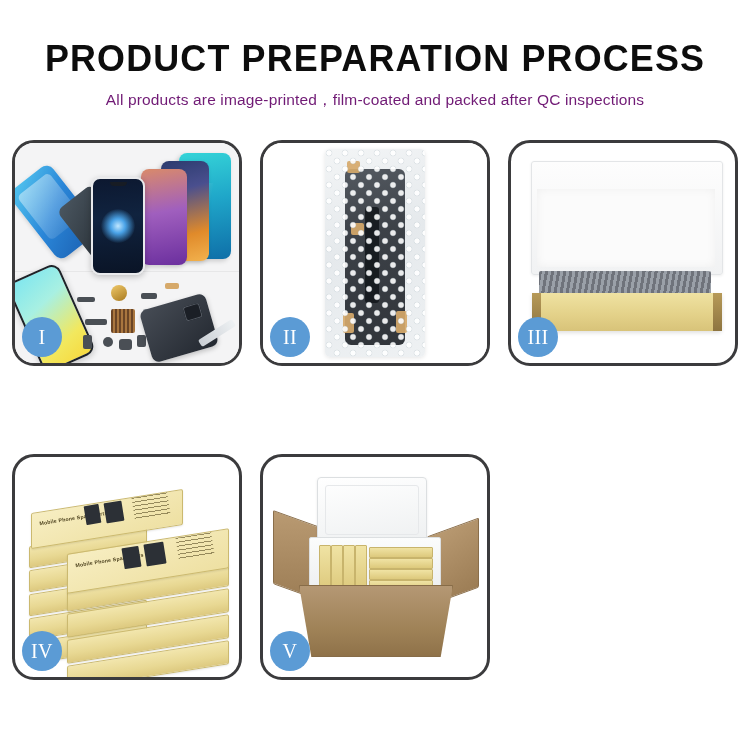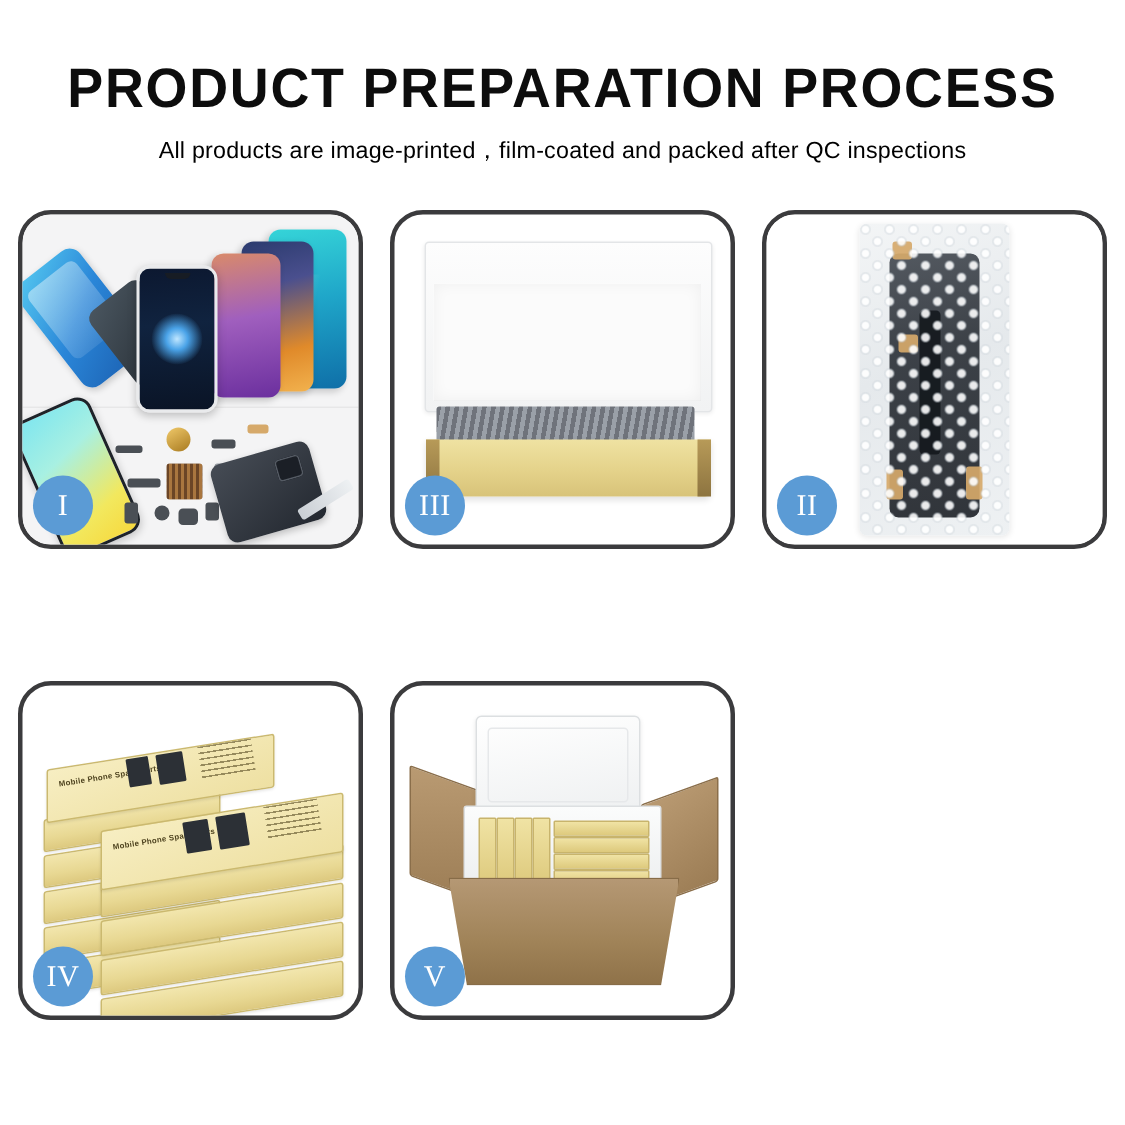--- a/index.html
+++ b/index.html
@@ -28,21 +28,21 @@
     line-height: 1.0;
     transform: scaleX(0.97);
   }
   .subtitle {
     margin: 0;
     padding-top: 13px;
     font-family: "Liberation Sans", sans-serif;
     font-size: 15.5px;
     font-weight: 400;
     letter-spacing: 0.15px;
-    color: #000000;
+    color: #701a75;
   }
 
   
   .grid {
     position: absolute;
     top: 140px; left: 12px;
     width: 726px;
     display: grid;
     grid-template-columns: repeat(3, 230px);
     grid-template-rows: repeat(2, 226px);
@@ -401,42 +401,42 @@
         <div class="part lt" style="left:138px;top:186px;width:8px;height:8px;border-radius:50%;"></div>
         <div class="part" style="left:150px;top:140px;width:14px;height:6px;background:#d6a96a;"></div>
         <div class="ph-back"></div>
         <div class="tweezer"></div>
       </div>
       <div class="badge">I</div>
     </div>
 
     <div class="panel">
       <div class="panel-photo">
-        <div class="p3-lid"></div>
-        <div class="p3-foam"></div>
-        <div class="p3-inner"></div>
-        <div class="p3-box"></div>
-      </div>
-      <div class="badge">III</div>
-    </div>
-
-    <div class="panel">
-      <div class="panel-photo">
         <div class="p2-bg"></div>
         <div class="bubble-pack">
           <div class="p2-phone"></div>
           <div class="p2-flex"></div>
           <div class="p2-tape" style="left:22px;top:12px;"></div>
           <div class="p2-tape" style="left:26px;top:74px;"></div>
           <div class="p2-tape" style="left:18px;top:164px;width:11px;height:20px;"></div>
           <div class="p2-tape" style="right:18px;top:162px;width:11px;height:22px;"></div>
           <div class="bubble-tex"></div>
         </div>
       </div>
       <div class="badge">II</div>
+    </div>
+
+    <div class="panel">
+      <div class="panel-photo">
+        <div class="p3-lid"></div>
+        <div class="p3-foam"></div>
+        <div class="p3-inner"></div>
+        <div class="p3-box"></div>
+      </div>
+      <div class="badge">III</div>
     </div>
 
     <div class="panel">
       <div class="panel-photo">
         <div class="stack">
 
           <div class="sbox" style="left:0;top:58px;width:116px;height:20px;transform:skewY(-9deg);"></div>
           <div class="sbox" style="left:0;top:82px;width:116px;height:20px;transform:skewY(-9deg);"></div>
           <div class="sbox" style="left:0;top:106px;width:116px;height:20px;transform:skewY(-9deg);"></div>
           <div class="sbox" style="left:0;top:130px;width:116px;height:20px;transform:skewY(-9deg);"></div>

